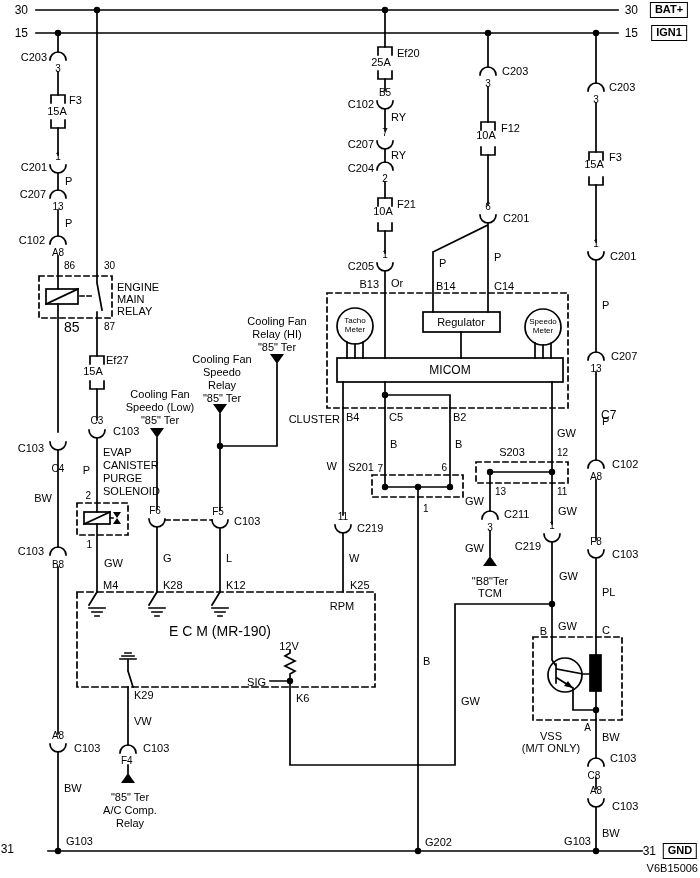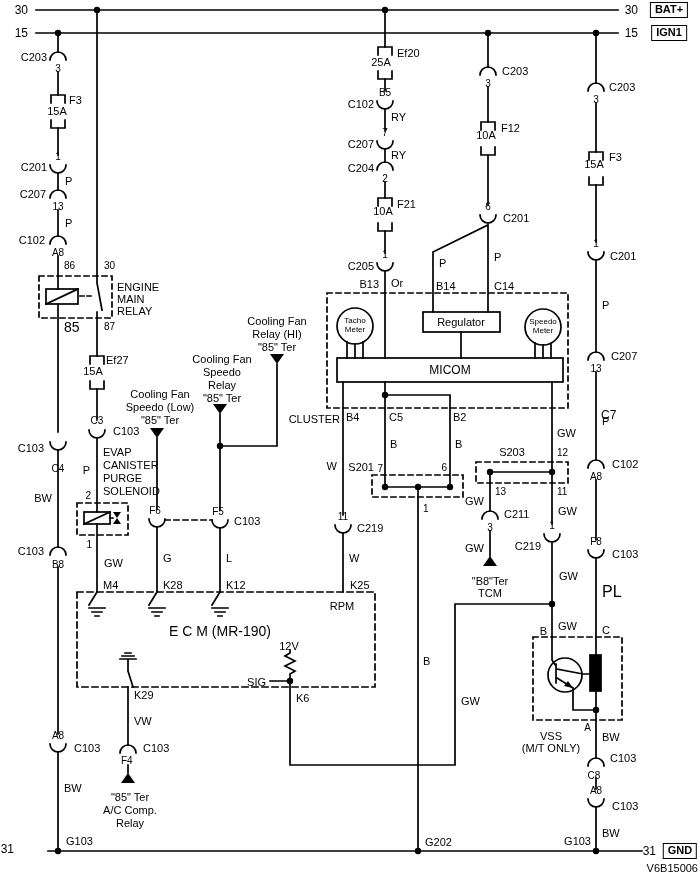--- a/index.html
+++ b/index.html
@@ -220,21 +220,21 @@
       <div class="lbl" style="left: 596px; top: 244px; font-size: 10px; transform: translate(-50%, -50%);">1</div>
       <div class="lbl" style="left: 610px; top: 256px; font-size: 11px; transform: translateY(-50%);">C201</div>
       <div class="lbl" style="left: 602px; top: 305px; font-size: 11px; transform: translateY(-50%);">P</div>
       <div class="lbl" style="left: 596px; top: 369px; font-size: 10px; transform: translate(-50%, -50%);">13</div>
       <div class="lbl" style="left: 611px; top: 356px; font-size: 11px; transform: translateY(-50%);">C207</div>
       <div class="lbl" style="left: 602px; top: 421px; font-size: 11px; transform: translateY(-50%);">P</div>
       <div class="lbl" style="left: 596px; top: 477px; font-size: 10px; transform: translate(-50%, -50%);">A8</div>
       <div class="lbl" style="left: 612px; top: 464px; font-size: 11px; transform: translateY(-50%);">C102</div>
       <div class="lbl" style="left: 596px; top: 542px; font-size: 10px; transform: translate(-50%, -50%);">F8</div>
       <div class="lbl" style="left: 612px; top: 554px; font-size: 11px; transform: translateY(-50%);">C103</div>
-      <div class="lbl" style="left: 602px; top: 592px; font-size: 16px; transform: translateY(-50%);">PL</div>
+      <div class="lbl" style="left: 602px; top: 592px; font-size: 11px; transform: translateY(-50%);">PL</div>
       <div class="lbl" style="left: 355px; top: 321px; font-size: 8px; transform: translate(-50%, -50%);">Tacho</div>
       <div class="lbl" style="left: 355px; top: 330px; font-size: 8px; transform: translate(-50%, -50%);">Meter</div>
       <div class="lbl" style="left: 461px; top: 322px; font-size: 11px; transform: translate(-50%, -50%);">Regulator</div>
       <div class="lbl" style="left: 543px; top: 322px; font-size: 8px; transform: translate(-50%, -50%);">Speedo</div>
       <div class="lbl" style="left: 543px; top: 331px; font-size: 8px; transform: translate(-50%, -50%);">Meter</div>
       <div class="lbl" style="left: 450px; top: 370px; font-size: 12px; transform: translate(-50%, -50%);">MICOM</div>
       <div class="lbl bold" style="left: 340px; top: 419px; font-size: 11px; transform: translate(-100%, -50%);">CLUSTER</div>
       <div class="lbl" style="left: 346px; top: 417px; font-size: 11px; transform: translateY(-50%);">B4</div>
       <div class="lbl" style="left: 389px; top: 417px; font-size: 11px; transform: translateY(-50%);">C5</div>
       <div class="lbl" style="left: 453px; top: 417px; font-size: 11px; transform: translateY(-50%);">B2</div>

